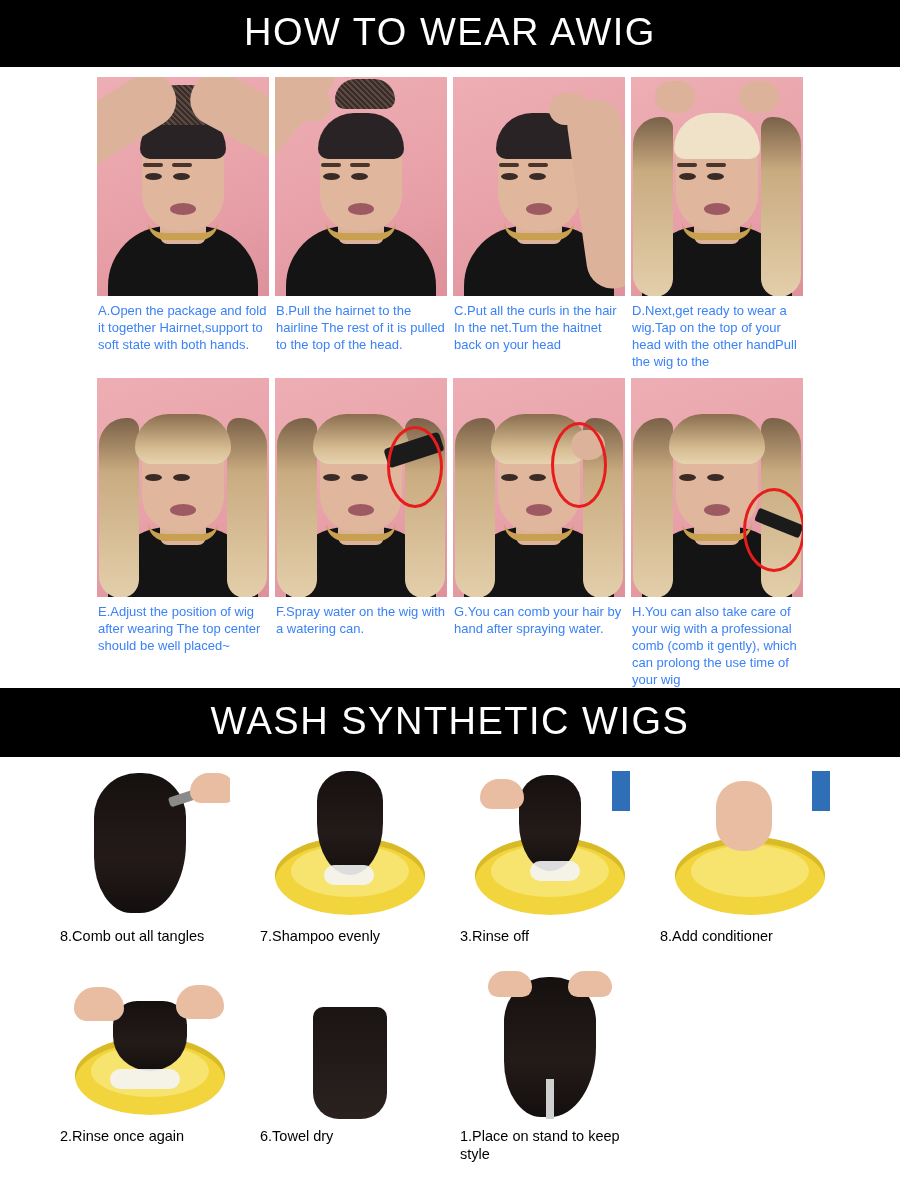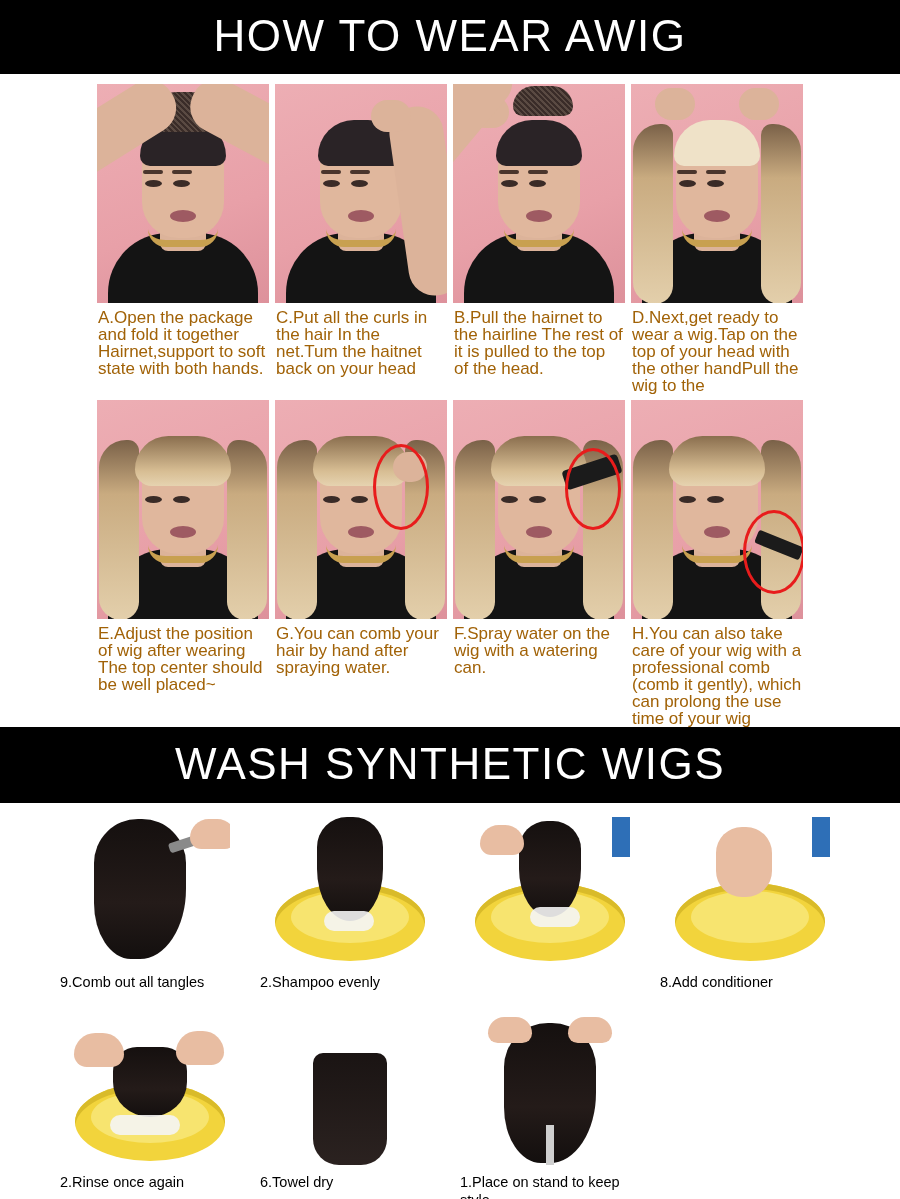--- a/index.html
+++ b/index.html
@@ -10,21 +10,21 @@
     background: #ffffff;
     font-family: "Liberation Sans", sans-serif;
     overflow: hidden;
   }
 
   
   .banner {
     background: #000000;
     color: #ffffff;
     text-align: center;
-    font-size: 44px;
+    font-size: 38px;
     letter-spacing: 1.5px;
     font-weight: 400;
     padding: 11px 0 13px 0;
   }
   .banner-2 { padding: 12px 0 14px 0; }
 
   
   .sec1 {
     padding: 10px 0 0 0;
     background: #ffffff;
@@ -37,23 +37,23 @@
   }
   .cell { width: 172px; }
   .photo {
     width: 172px;
     height: 219px;
     position: relative;
     overflow: hidden;
     background: #e8a7ae;
   }
   .caption {
-    font-size: 17px;
+    font-size: 13px;
     line-height: 17px;
-    color: #a16207;
+    color: #3b82f6;
     padding: 6px 1px 0 1px;
     min-height: 76px;
   }
   .row2 .caption { min-height: 84px; }
   .row2 { margin-top: 6px; }
 
   
   .bg-pink { position: absolute; inset: 0; background: linear-gradient(160deg,#edaeb4 0%,#e8a0a8 60%,#dd919b 100%); }
   .torso {
     position: absolute; left: 50%; bottom: 0; transform: translateX(-50%);
@@ -211,44 +211,44 @@
         <div class="torso"></div>
         <div class="neck"></div>
         <div class="head"></div>
         <div class="cap"></div>
         <div class="brow l"></div>
         <div class="brow r"></div>
         <div class="eye l"></div>
         <div class="eye r"></div>
         <div class="lips"></div>
         <div class="necklace"></div>
-        <div class="arm" style="right:-6px;top:22px;transform:rotate(-8deg);height:190px;"></div>
-        <div class="hand" style="right:36px;top:16px;"></div>
-      </div>
-      <div class="caption">C.Put all the curls in the hair In the net.Tum the haitnet back on your head</div>
+        <div class="netblob" style="left:60px;top:2px;width:60px;height:30px;"></div>
+        <div class="hand" style="left:16px;top:12px;"></div>
+        <div class="arm" style="left:-26px;top:-40px;transform:rotate(40deg);"></div>
+      </div>
+      <div class="caption">B.Pull the hairnet to the hairline The rest of it is pulled to the top of the head.</div>
     </div>
 
     <div class="cell">
       <div class="photo">
         <div class="bg-pink"></div>
         <div class="torso"></div>
         <div class="neck"></div>
         <div class="head"></div>
         <div class="cap"></div>
         <div class="brow l"></div>
         <div class="brow r"></div>
         <div class="eye l"></div>
         <div class="eye r"></div>
         <div class="lips"></div>
         <div class="necklace"></div>
-        <div class="netblob" style="left:60px;top:2px;width:60px;height:30px;"></div>
-        <div class="hand" style="left:16px;top:12px;"></div>
-        <div class="arm" style="left:-26px;top:-40px;transform:rotate(40deg);"></div>
-      </div>
-      <div class="caption">B.Pull the hairnet to the hairline The rest of it is pulled to the top of the head.</div>
+        <div class="arm" style="right:-6px;top:22px;transform:rotate(-8deg);height:190px;"></div>
+        <div class="hand" style="right:36px;top:16px;"></div>
+      </div>
+      <div class="caption">C.Put all the curls in the hair In the net.Tum the haitnet back on your head</div>
     </div>
 
     <div class="cell">
       <div class="photo">
         <div class="bg-pink"></div>
         <div class="torso"></div>
         <div class="neck"></div>
         <div class="hair-l"></div>
         <div class="hair-r"></div>
         <div class="head"></div>
@@ -291,43 +291,43 @@
         <div class="torso"></div>
         <div class="neck"></div>
         <div class="hair-l"></div>
         <div class="hair-r"></div>
         <div class="head"></div>
         <div class="bangs"></div>
         <div class="eye l"></div>
         <div class="eye r"></div>
         <div class="lips"></div>
         <div class="necklace"></div>
+        <div class="spray" style="right:4px;top:62px;"></div>
+        <div class="circle-mark" style="right:4px;top:48px;width:56px;height:82px;"></div>
+      </div>
+      <div class="caption">F.Spray water on the wig with a watering can.</div>
+    </div>
+
+    <div class="cell">
+      <div class="photo">
+        <div class="bg-pink"></div>
+        <div class="torso"></div>
+        <div class="neck"></div>
+        <div class="hair-l"></div>
+        <div class="hair-r"></div>
+        <div class="head"></div>
+        <div class="bangs"></div>
+        <div class="eye l"></div>
+        <div class="eye r"></div>
+        <div class="lips"></div>
+        <div class="necklace"></div>
         <div class="hand" style="right:20px;top:52px;width:34px;height:30px;"></div>
         <div class="circle-mark" style="right:18px;top:44px;width:56px;height:86px;"></div>
       </div>
       <div class="caption">G.You can comb your hair by hand after spraying water.</div>
-    </div>
-
-    <div class="cell">
-      <div class="photo">
-        <div class="bg-pink"></div>
-        <div class="torso"></div>
-        <div class="neck"></div>
-        <div class="hair-l"></div>
-        <div class="hair-r"></div>
-        <div class="head"></div>
-        <div class="bangs"></div>
-        <div class="eye l"></div>
-        <div class="eye r"></div>
-        <div class="lips"></div>
-        <div class="necklace"></div>
-        <div class="spray" style="right:4px;top:62px;"></div>
-        <div class="circle-mark" style="right:4px;top:48px;width:56px;height:82px;"></div>
-      </div>
-      <div class="caption">F.Spray water on the wig with a watering can.</div>
     </div>
 
     <div class="cell">
       <div class="photo">
         <div class="bg-pink"></div>
         <div class="torso"></div>
         <div class="neck"></div>
         <div class="hair-l"></div>
         <div class="hair-r"></div>
         <div class="head"></div>
@@ -349,44 +349,45 @@
 <div class="sec2">
 
   <div class="grid4b">
 
     <div class="cell2">
       <div class="photo2">
         <div class="wighair wavy" style="left:44%;"></div>
         <div class="comb" style="right:6px;top:18px;transform:rotate(-18deg);width:56px;height:10px;background:#8a8a8a;"></div>
         <div class="handlight" style="right:-6px;top:2px;width:46px;height:30px;"></div>
       </div>
-      <div class="caption2">9.Comb out all tangles</div>
+      <div class="caption2">8.Comb out all tangles</div>
     </div>
 
     <div class="cell2">
       <div class="photo2">
         <div class="bowl">
             <div class="bowl-in"></div>
           </div>
         <div class="wighair" style="top:0;height:104px;width:66px;border-radius:30px 30px 50% 50%;"></div>
         <div class="soap" style="left:54px;bottom:34px;"></div>
       </div>
-      <div class="caption2">2.Shampoo evenly</div>
+      <div class="caption2">7.Shampoo evenly</div>
     </div>
 
     <div class="cell2">
       <div class="photo2">
         <div class="strip"></div>
         <div class="bowl">
             <div class="bowl-in"></div>
           </div>
         <div class="wighair" style="top:4px;height:96px;width:62px;border-radius:28px 28px 50% 50%;"></div>
         <div class="handlight" style="left:10px;top:8px;width:44px;height:30px;"></div>
         <div class="soap" style="left:60px;bottom:38px;"></div>
       </div>
+      <div class="caption2">3.Rinse off</div>
     </div>
 
     <div class="cell2">
       <div class="photo2">
         <div class="strip"></div>
         <div class="bowl">
             <div class="bowl-in"></div>
           </div>
         <div class="handlight" style="left:46px;top:10px;width:56px;height:70px;border-radius:26px;"></div>
       </div>

